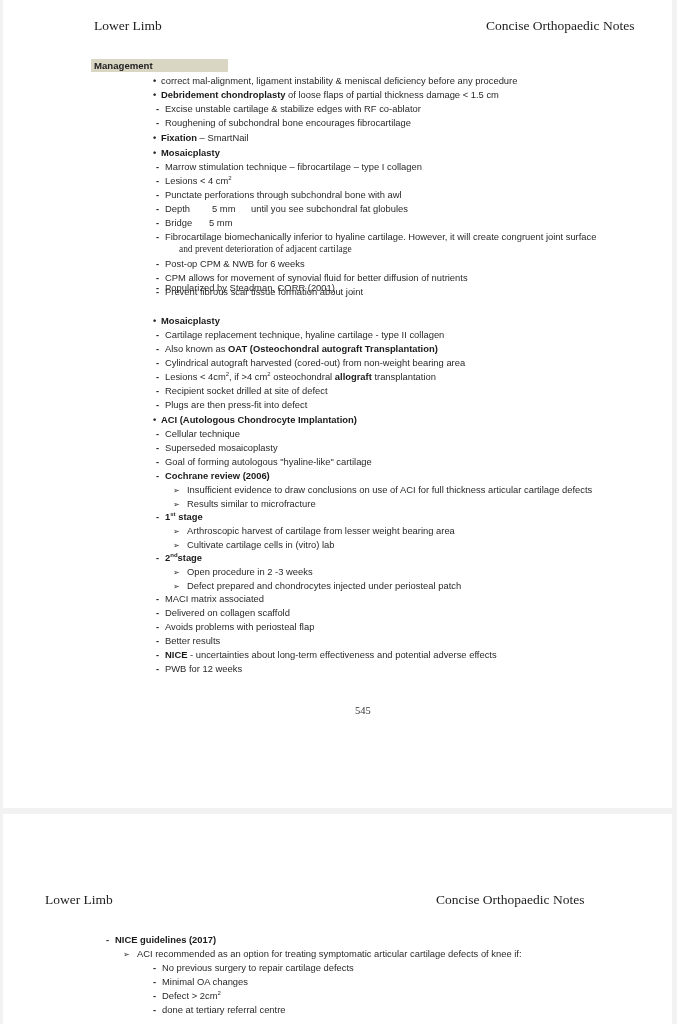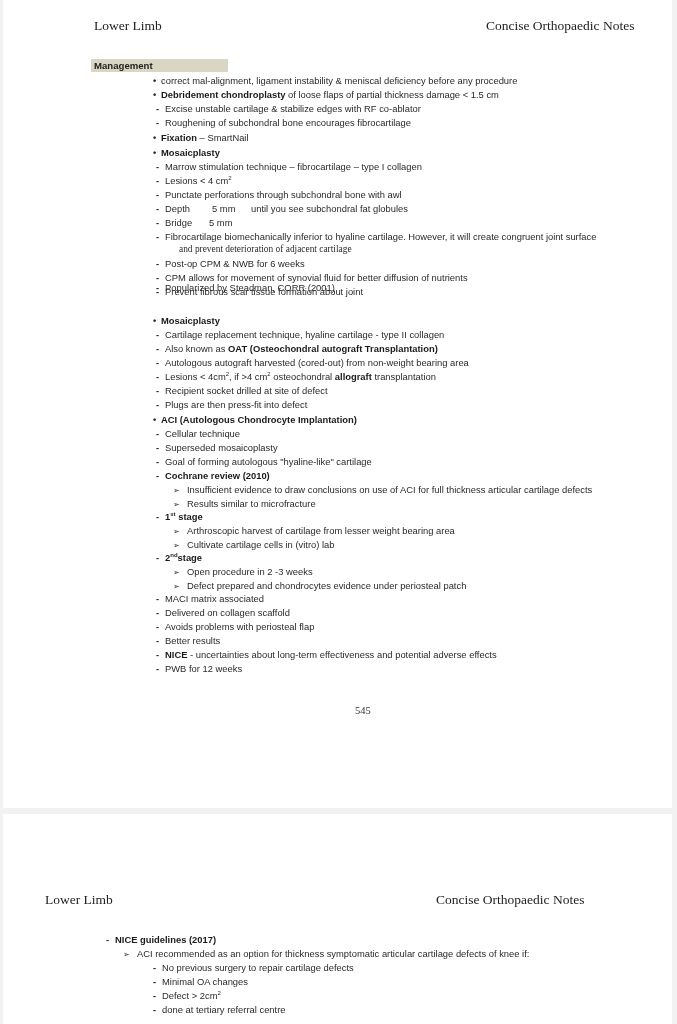--- a/index.html
+++ b/index.html
@@ -75,54 +75,54 @@
     <div class="line l2" style="top:230px"><span class="mk-dash">-</span><span>Fibrocartilage biomechanically inferior to hyaline cartilage. However, it will create congruent joint surface</span></div>
     <div class="line l2c" style="top:243px">and prevent deterioration of adjacent cartilage</div>
     <div class="line l2" style="top:257px"><span class="mk-dash">-</span><span>Post-op CPM &amp; NWB for 6 weeks</span></div>
     <div class="line l2" style="top:271px"><span class="mk-dash">-</span><span>CPM allows for movement of synovial fluid for better diffusion of nutrients</span></div>
     <div class="line l2" style="top:285px"><span class="mk-dash">-</span><span>Prevent fibrous scar tissue formation about joint</span></div>
     <div class="line l2" style="top:281px"><span class="mk-dash">-</span><span>Popularized by Steadman, CORR (2001)</span></div>
 
     <div class="line l1" style="top:314px"><span class="mk">•</span><span class="b">Mosaicplasty</span></div>
     <div class="line l2" style="top:328px"><span class="mk-dash">-</span><span>Cartilage replacement technique, hyaline cartilage - type II collagen</span></div>
     <div class="line l2" style="top:342px"><span class="mk-dash">-</span><span>Also known as </span><span class="b">OAT (Osteochondral autograft Transplantation)</span></div>
-    <div class="line l2" style="top:356px"><span class="mk-dash">-</span><span>Autologous autograft harvested (cored-out) from non-weight bearing area</span></div>
+    <div class="line l2" style="top:356px"><span class="mk-dash">-</span><span>Cylindrical autograft harvested (cored-out) from non-weight bearing area</span></div>
     <div class="line l2" style="top:370px"><span class="mk-dash">-</span><span>Lesions &lt; 4cm</span><sup>2</sup><span>, if &gt;4 cm</span><sup>2</sup><span> osteochondral </span><span class="b">allograft</span><span> transplantation</span></div>
     <div class="line l2" style="top:384px"><span class="mk-dash">-</span><span>Recipient socket drilled at site of defect</span></div>
     <div class="line l2" style="top:398px"><span class="mk-dash">-</span><span>Plugs are then press-fit into defect</span></div>
 
     <div class="line l1" style="top:413px"><span class="mk">•</span><span class="b">ACI (Autologous Chondrocyte Implantation)</span></div>
     <div class="line l2" style="top:427px"><span class="mk-dash">-</span><span>Cellular technique</span></div>
     <div class="line l2" style="top:441px"><span class="mk-dash">-</span><span>Superseded mosaicoplasty</span></div>
     <div class="line l2" style="top:455px"><span class="mk-dash">-</span><span>Goal of forming autologous "hyaline-like" cartilage</span></div>
-    <div class="line l2" style="top:469px"><span class="mk-dash">-</span><span class="b">Cochrane review (2010)</span></div>
+    <div class="line l2" style="top:469px"><span class="mk-dash">-</span><span class="b">Cochrane review (2006)</span></div>
     <div class="line l3" style="top:483px"><span class="mk-arrow">➢</span><span>Insufficient evidence to draw conclusions on use of ACI for full thickness articular cartilage defects</span></div>
     <div class="line l3" style="top:497px"><span class="mk-arrow">➢</span><span>Results similar to microfracture</span></div>
     <div class="line l2" style="top:510px"><span class="mk-dash">-</span><span class="b">1</span><sup class="b">st</sup><span class="b"> stage</span></div>
     <div class="line l3" style="top:524px"><span class="mk-arrow">➢</span><span>Arthroscopic harvest of cartilage from lesser weight bearing area</span></div>
     <div class="line l3" style="top:538px"><span class="mk-arrow">➢</span><span>Cultivate cartilage cells in (vitro) lab</span></div>
     <div class="line l2" style="top:551px"><span class="mk-dash">-</span><span class="b">2</span><sup class="b">nd</sup><span class="b">stage</span></div>
     <div class="line l3" style="top:565px"><span class="mk-arrow">➢</span><span>Open procedure in 2 -3 weeks</span></div>
-    <div class="line l3" style="top:579px"><span class="mk-arrow">➢</span><span>Defect prepared and chondrocytes evidence under periosteal patch</span></div>
+    <div class="line l3" style="top:579px"><span class="mk-arrow">➢</span><span>Defect prepared and chondrocytes injected under periosteal patch</span></div>
     <div class="line l2" style="top:592px"><span class="mk-dash">-</span><span>MACI matrix associated</span></div>
     <div class="line l2" style="top:606px"><span class="mk-dash">-</span><span>Delivered on collagen scaffold</span></div>
     <div class="line l2" style="top:620px"><span class="mk-dash">-</span><span>Avoids problems with periosteal flap</span></div>
     <div class="line l2" style="top:634px"><span class="mk-dash">-</span><span>Better results</span></div>
     <div class="line l2" style="top:648px"><span class="mk-dash">-</span><span class="b">NICE</span><span> - uncertainties about long-term effectiveness and potential adverse effects</span></div>
     <div class="line l2" style="top:662px"><span class="mk-dash">-</span><span>PWB for 12 weeks</span></div>
   </div>
 
   <div class="pagenum">545</div>
 </div>
 
 <div class="page" id="page2">
   <div class="hdr hdr-left">Lower Limb</div>
   <div class="hdr hdr-right">Concise Orthopaedic Notes</div>
 
   <div class="content">
     <div class="line" style="left:103px; top:119px"><span class="mk-dash">-</span><span class="b">NICE guidelines (2017)</span></div>
-    <div class="line" style="left:120px; top:133px"><span class="mk-arrow">➢</span><span>ACI recommended as an option for thickness symptomatic articular cartilage defects of knee if:</span></div>
+    <div class="line" style="left:120px; top:133px"><span class="mk-arrow">➢</span><span>ACI recommended as an option for treating symptomatic articular cartilage defects of knee if:</span></div>
     <div class="line" style="left:150px; top:147px"><span class="mk-dash">-</span><span>No previous surgery to repair cartilage defects</span></div>
     <div class="line" style="left:150px; top:161px"><span class="mk-dash">-</span><span>Minimal OA changes</span></div>
     <div class="line" style="left:150px; top:175px"><span class="mk-dash">-</span><span>Defect &gt; 2cm</span><sup>2</sup></div>
     <div class="line" style="left:150px; top:189px"><span class="mk-dash">-</span><span>done at tertiary referral centre</span></div>
   </div>
 </div>
 
 </body></html>

